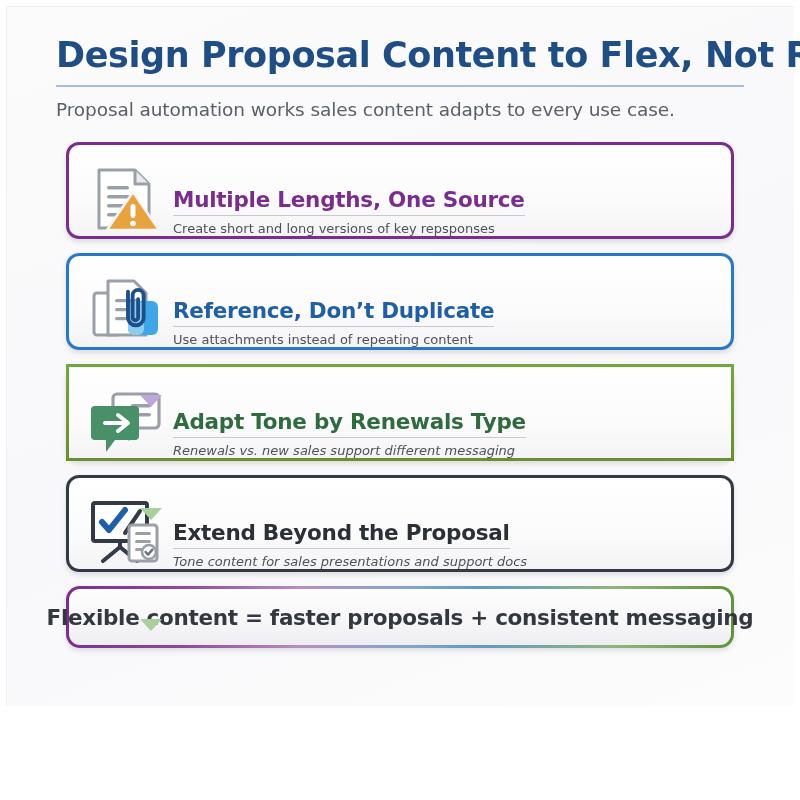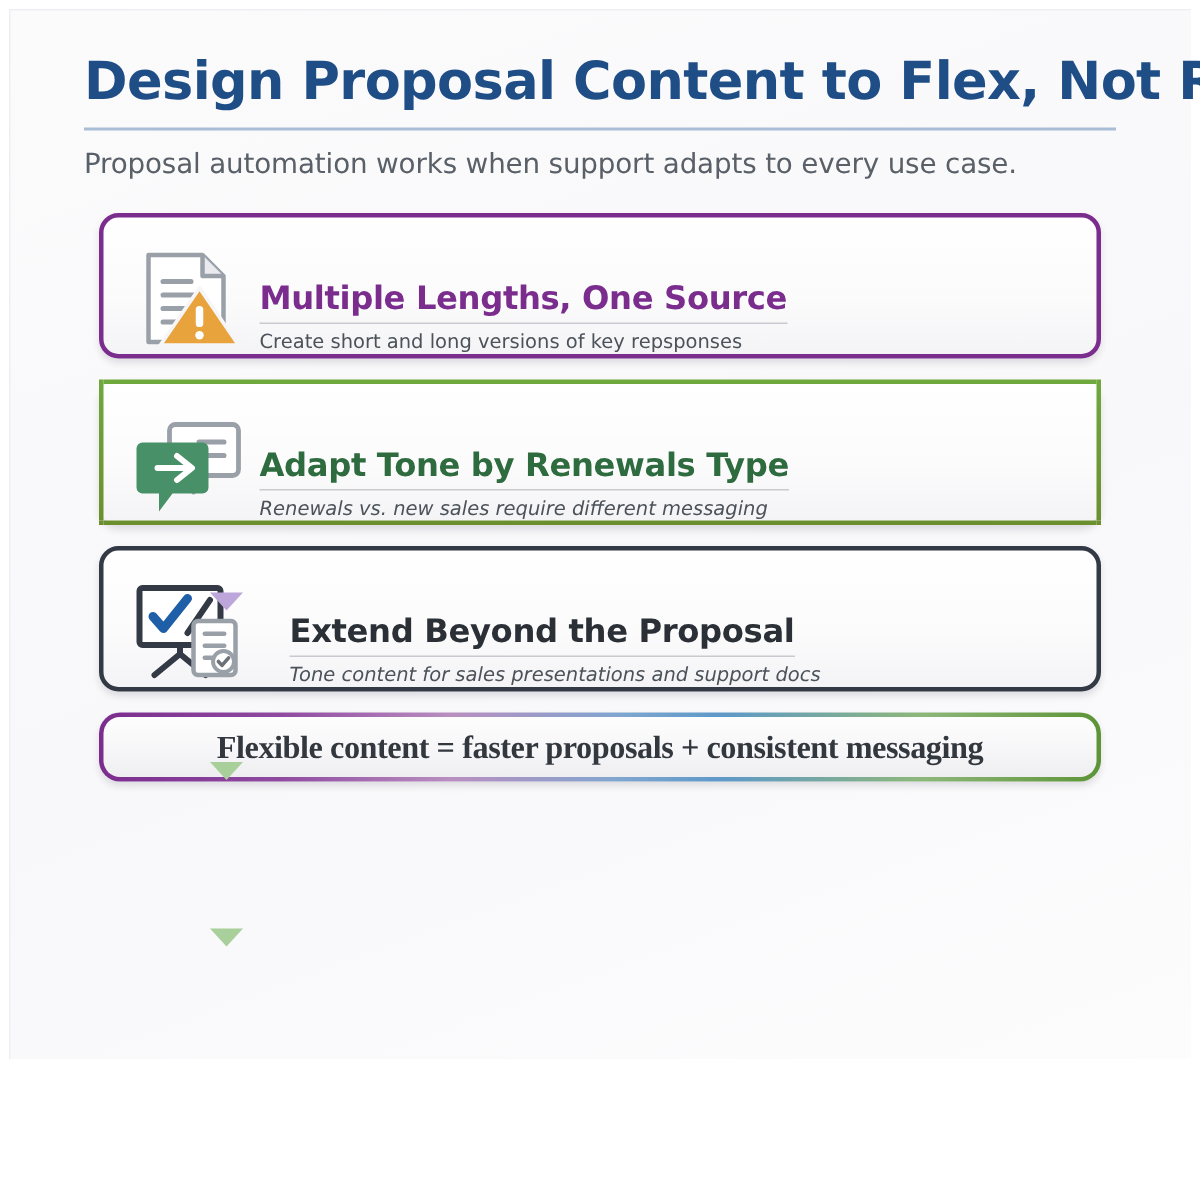--- a/index.html
+++ b/index.html
@@ -89,21 +89,21 @@
     display: flex;
     align-items: flex-end;
     padding-left: 16px;
     margin-bottom: 14px;
     box-shadow: 0 3px 5px rgba(40,40,60,0.13);
   }
   .card.c1 { border-color: #7B2D8E; }
   .card.c2 { border-color: #2878C8; }
   .card.c3 { border-image: linear-gradient(180deg,#6FA83C,#6b8f2e) 1; border-color:#6FA83C; border-radius:13px; }
   .card.c3 { border-color: #6b9a35; }
-  .card.c4 { border-color: #333a45; gap: 20px; }
+  .card.c4 { border-color: #333a45; }
 
   .card-icon {
     width: 82px;
     min-width: 82px;
     height: 74px;
     display: flex;
     align-items: center;
     justify-content: center;
   }
   .card-text {
@@ -154,25 +154,24 @@
   .footer-wrap {
     margin-top: 12px;
     padding: 3px;
     border-radius: 14px;
     background: linear-gradient(90deg,#7B2D8E 0%, #8f4aa0 18%, #b98ec0 35%, #7fa6cf 52%, #5e99c9 62%, #8db77a 82%, #5d9436 100%);
     box-shadow: 0 3px 5px rgba(40,40,60,0.13);
   }
   .footer-banner {
     border-radius: 11px;
     background: linear-gradient(180deg,#fdfdfd 0%, #f6f6f8 60%, #eeeef1 100%);
-    height: 40px;
+    height: 56px;
     display: flex;
     align-items: center;
     justify-content: center;
-    font-family: Liberation Serif, serif;
   }
   .footer-text {
     font-size: 21.5px;
     font-weight: 700;
     color: #33383f;
     letter-spacing: -0.3px;
     white-space: nowrap;
   }
 
   svg { display: block; }
@@ -181,21 +180,21 @@
 <body>
 
 <div id="poster">
   <div id="panel"></div>
 
   <div id="content">
 
     <div class="header">
       <div class="title">Design Proposal Content to Flex, Not Repeat</div>
       <div class="title-rule"></div>
-      <div class="subtitle">Proposal automation works when support adapts to every use case.</div>
+      <div class="subtitle">Proposal automation works sales content adapts to every use case.</div>
     </div>
 
     <div class="stack">
 
       <div class="connector cn1"></div>
       <div class="connector cn2"></div>
       <div class="connector cn3"></div>
 
       <div class="card c1">
         <div class="card-icon">
@@ -210,35 +209,53 @@
             <rect x="41.5" y="40" width="5" height="14" rx="2.4" fill="#ffffff"></rect>
             <circle cx="44" cy="59.5" r="2.8" fill="#ffffff"></circle>
           </svg>
         </div>
         <div class="card-text">
           <div class="card-title">Multiple Lengths, One Source</div>
           <div class="card-sub">Create short and long versions of key repsponses</div>
         </div>
       </div>
 
+      <div class="card c2">
+        <div class="card-icon">
+          <svg width="76" height="70" viewBox="0 0 76 70">
+            <rect x="6" y="18" width="26" height="42" rx="3" fill="#ffffff" stroke="#9aa0a8" stroke-width="3"></rect>
+            <path d="M20 6 h26 l12 12 v42 h-38 z" fill="#ffffff" stroke="#9aa0a8" stroke-width="3" stroke-linejoin="round"></path>
+            <rect x="27" y="24" width="22" height="3.2" rx="1.6" fill="#9aa0a8"></rect>
+            <rect x="27" y="33" width="18" height="3.2" rx="1.6" fill="#9aa0a8"></rect>
+            <rect x="27" y="42" width="20" height="3.2" rx="1.6" fill="#9aa0a8"></rect>
+            <rect x="40" y="26" width="30" height="34" rx="6" fill="#3FA6E8"></rect>
+            <rect x="40" y="26" width="16" height="34" rx="6" fill="#8fcdf0"></rect>
+            <path d="M50 16 v28 a8.5 8.5 0 0 0 17 0 v-24 a6 6 0 0 0 -12 0 v24 a3 3 0 0 0 6 0 v-20" transform="translate(-6,2) scale(0.92)" fill="none" stroke="#1B4F8A" stroke-width="4.2" stroke-linecap="round" stroke-linejoin="round"></path>
+          </svg>
+        </div>
+        <div class="card-text">
+          <div class="card-title">Reference, Don’t Duplicate</div>
+          <div class="card-sub">Use attachments instead of repeating content</div>
+        </div>
+      </div>
 
       <div class="card c3">
         <div class="card-icon">
           <svg width="78" height="70" viewBox="0 0 78 70">
             <path d="M30 8 h38 a4 4 0 0 1 4 4 v26 a4 4 0 0 1 -4 4 h-18 l-8 11 v-11 h-12 a4 4 0 0 1 -4 -4 v-26 a4 4 0 0 1 4 -4 z" fill="#ffffff" stroke="#9aa0a8" stroke-width="3.2" stroke-linejoin="round"></path>
             <rect x="44" y="18" width="20" height="3.4" rx="1.7" fill="#9aa0a8"></rect>
             <rect x="44" y="27" width="20" height="3.4" rx="1.7" fill="#9aa0a8"></rect>
             <path d="M8 20 h40 a4 4 0 0 1 4 4 v26 a4 4 0 0 1 -4 4 h-20 l-9 12 v-12 h-11 a4 4 0 0 1 -4 -4 v-26 a4 4 0 0 1 4 -4 z" fill="#489168"></path>
             <path d="M18 37 h20" stroke="#ffffff" stroke-width="4" stroke-linecap="round"></path>
             <path d="M31 29 l10 8 l-10 8" fill="none" stroke="#ffffff" stroke-width="4" stroke-linecap="round" stroke-linejoin="round"></path>
           </svg>
         </div>
         <div class="card-text">
           <div class="card-title">Adapt Tone by Renewals Type</div>
-          <div class="card-sub">Renewals vs. new sales require different messaging</div>
+          <div class="card-sub">Renewals vs. new sales support different messaging</div>
         </div>
       </div>
 
       <div class="card c4">
         <div class="card-icon">
           <svg width="78" height="70" viewBox="0 0 78 70">
             <rect x="6" y="6" width="54" height="38" rx="2" fill="#ffffff" stroke="#333a45" stroke-width="4"></rect>
             <path d="M33 44 v6" stroke="#333a45" stroke-width="4" stroke-linecap="round"></path>
             <path d="M33 50 L16 64 M33 50 L50 64" stroke="#333a45" stroke-width="4" stroke-linecap="round"></path>
             <path d="M15 25 l7 8 l16 -20" fill="none" stroke="#1F5FA8" stroke-width="6" stroke-linecap="round" stroke-linejoin="round"></path>

